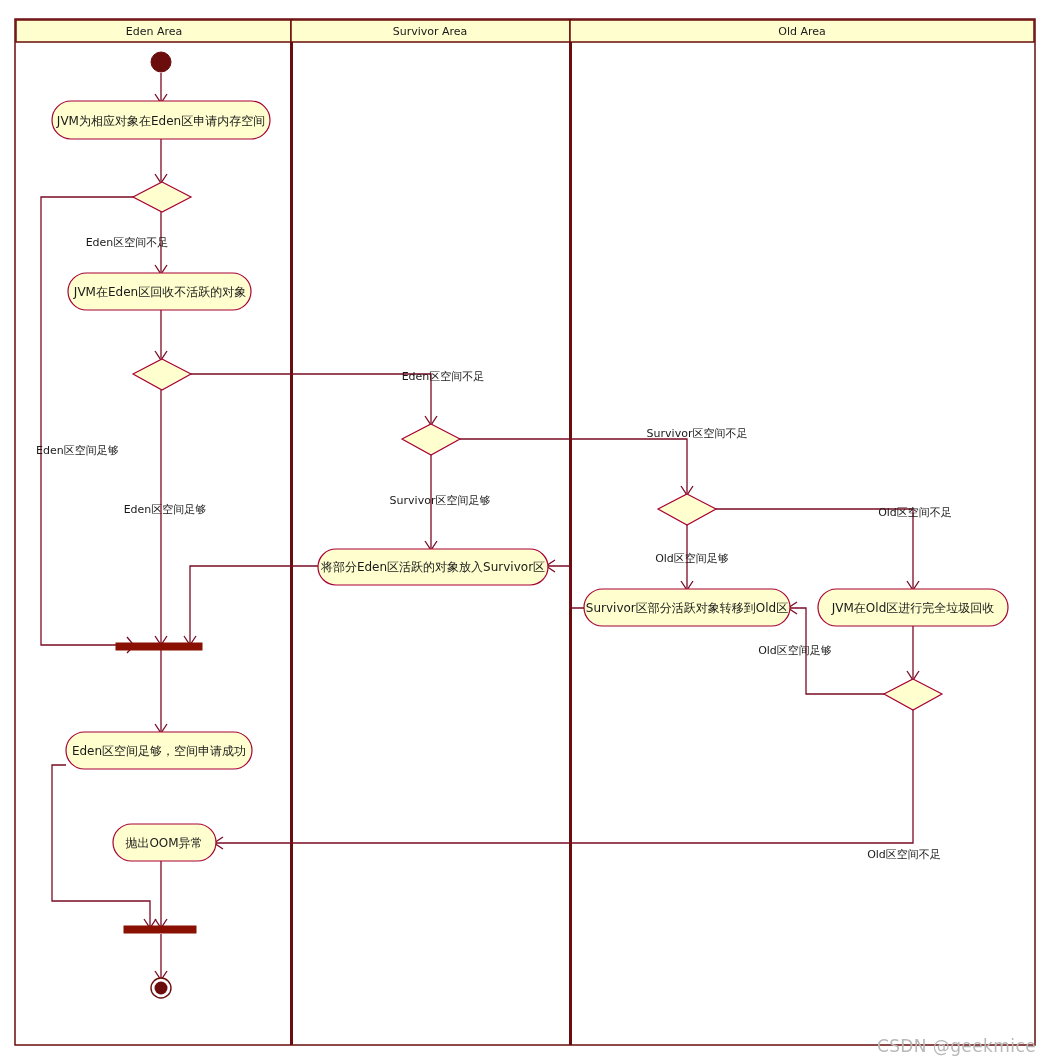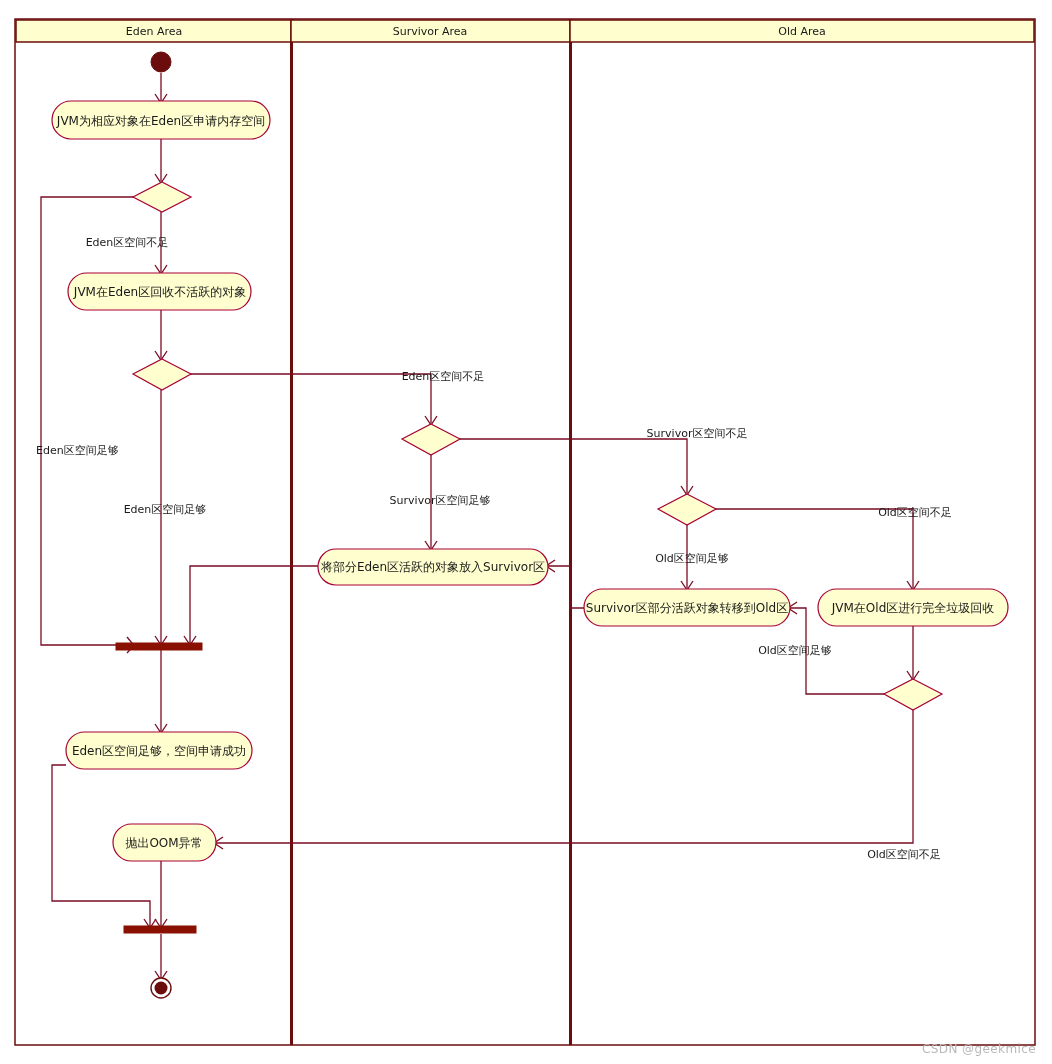--- a/index.html
+++ b/index.html
@@ -88,21 +88,21 @@
     stroke: #6B0D0D;
     stroke-width: 1.4;
   }
   .end-inner {
     fill: #6B0D0D;
   }
   .watermark {
     position: absolute;
     right: 16px;
     bottom: 8px;
-    font-size: 12px;
+    font-size: 17px;
     color: #B8B8B8;
     letter-spacing: 0.4px;
     user-select: none;
   }
 </style>
 </head>
 <body>
 
 <div id="diagram-root">
 

